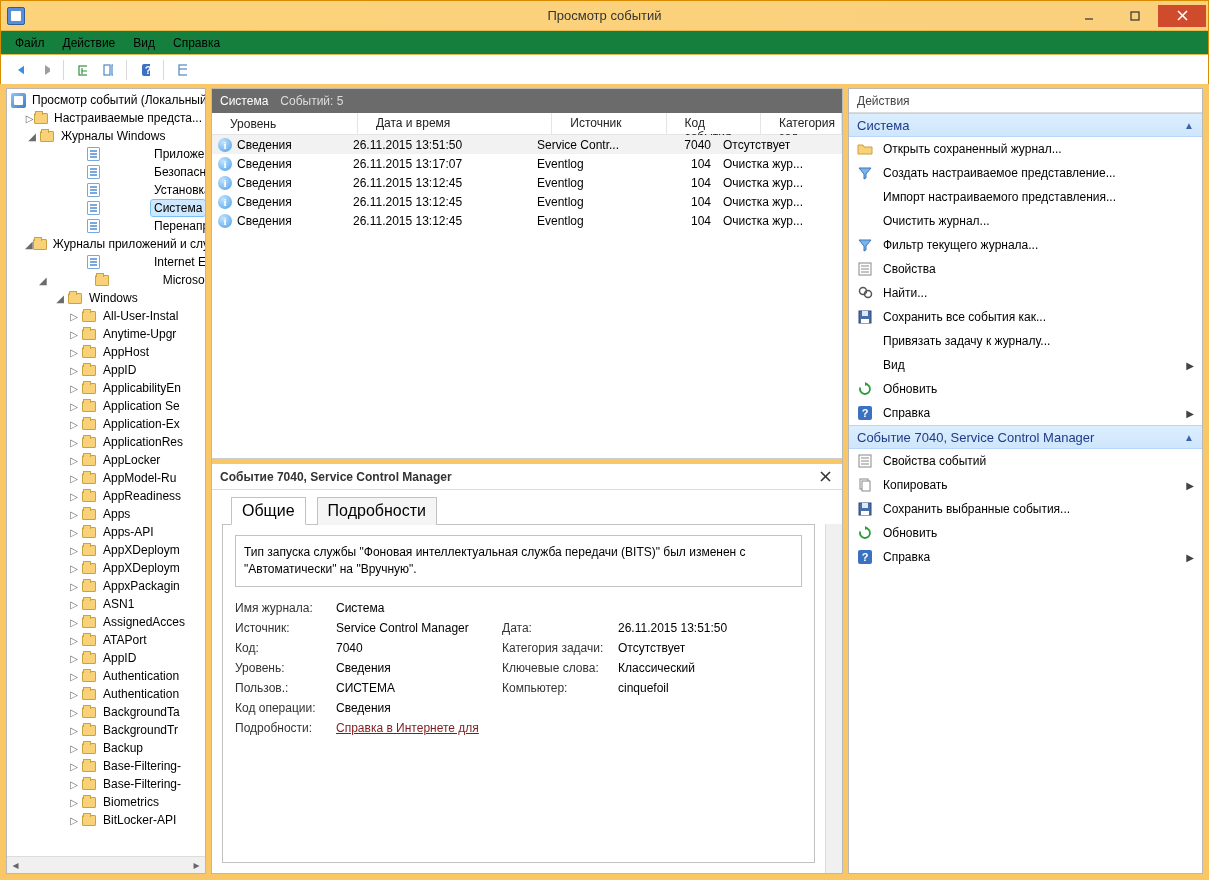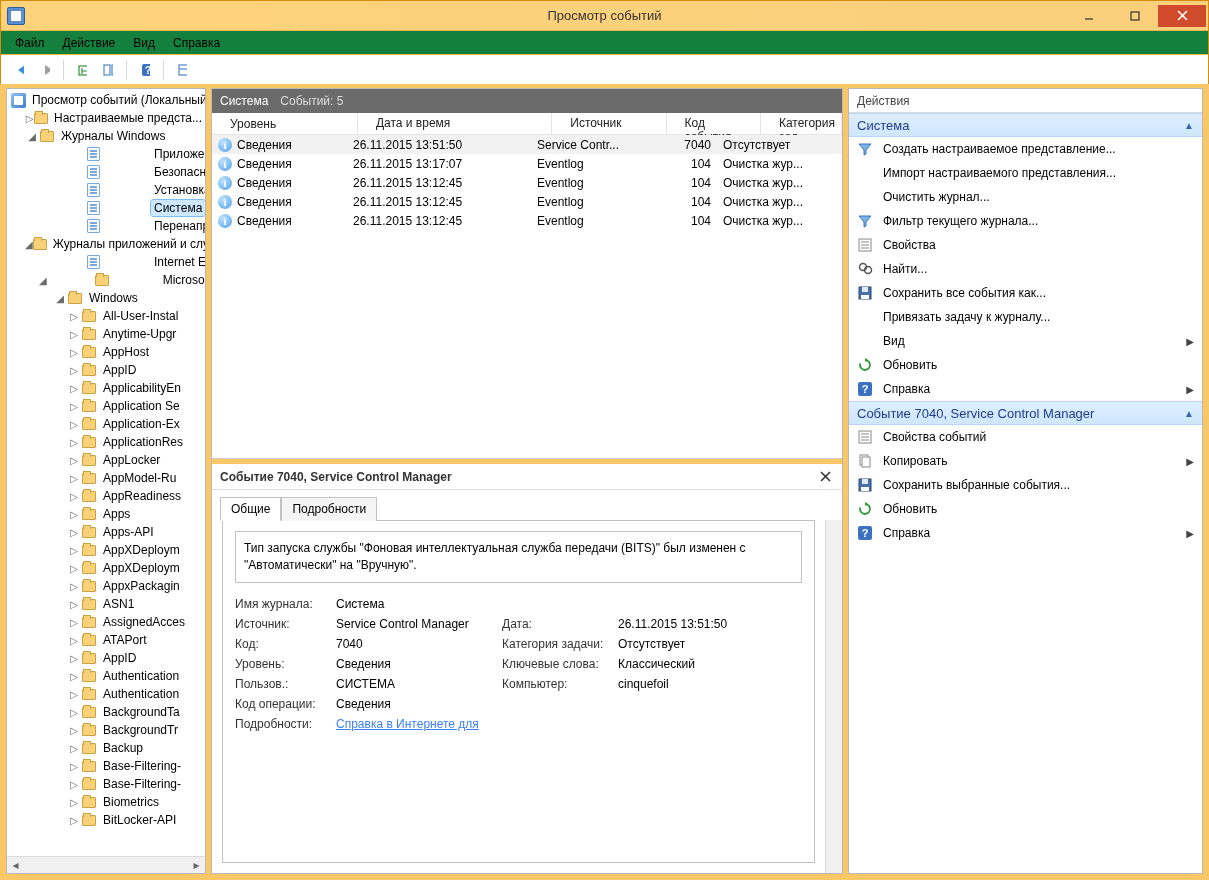--- a/index.html
+++ b/index.html
@@ -69,27 +69,27 @@
   .col-code  { width:83px; text-align:right; }
   .col-cat   { flex:1; }
 
   .list-area { height:370px; display:flex; flex-direction:column; border-bottom:1px solid #ccc;}
   .sizer { height:5px; background:#f9c766; cursor:row-resize; }
 
   .detail-pane { flex:1; background:#fff; display:flex; flex-direction:column; }
   .detail-title { height:26px; display:flex; align-items:center; padding:0 8px; border-bottom:1px solid #dcdcdc; background:#fff; font-weight:600; color:#333; }
   .detail-title .x { margin-left:auto; width:17px; height:17px; color:#444; cursor:pointer; display:flex; align-items:center; justify-content:center;}
   .tabs { display:flex; padding:6px 8px 0 8px; gap:0;}
-  .tab { padding:4px 10px; border:1px solid #c2c2c2; border-bottom:none; background:#f5f5f5; font-size:12px; cursor:pointer; position:relative; top:1px; }
+  .tab { padding:4px 10px; border:1px solid #c2c2c2; border-bottom:none; background:#f5f5f5; font-size:16px; cursor:pointer; position:relative; top:1px;margin-left:11px; }
   .tab.active { background:#fff; border-bottom:1px solid #fff;}
   .detail-body { margin:0 10px 10px 10px; border:1px solid #c2c2c2; flex:1; padding:10px 12px; display:flex; flex-direction:column; gap:14px; overflow:auto;}
   .msg-box { border:1px solid #c2c2c2; padding:8px; line-height:1.4; }
   .field-grid { display:grid; grid-template-columns: 95px 160px 110px 1fr; row-gap:6px; column-gap:6px; }
   .field-grid .label { color:#333; }
-  .link { color:#3b82f6; text-decoration:underline; cursor:pointer; }
+  .link { color:#7f1d1d; text-decoration:underline; cursor:pointer; }
   .scroll-v { width:17px; background:#f0f0f0; border-left:1px solid #dcdcdc;}
 
   
   .actions-pane { width:355px; display:flex; flex-direction:column; }
   .actions-header { height:24px; border-bottom:1px solid #dcdcdc; display:flex; align-items:center; padding:0 8px; font-size:12px; color:#444;}
   .actions-list { overflow:auto; flex:1;}
   .section-hdr { height:24px; background:linear-gradient(#dbeeff,#cfe6fb); border-top:1px solid #b8d6fb;border-bottom:1px solid #b8d6fb; display:flex; align-items:center; padding:0 8px; color:#1f3b87; font-size:13px;}
   .section-hdr .collapse { margin-left:auto; color:#3a62a8; font-size:10px;}
   .action-row { height:24px; display:flex; align-items:center; padding:0 8px; cursor:pointer; gap:10px;}
   .a-ico { width:16px; height:16px; display:inline-flex; align-items:center; justify-content:center;}
@@ -686,20 +686,28 @@
     <div class="actions-header">Действия</div>
     <div class="actions-list">
       <div class="section-hdr">
         <span>Система</span>
           <span class="collapse">▲</span>
       </div>
       <div id="actions-1">
           <div class="action-row">
             <span class="a-ico">
               <svg viewBox="0 0 16 16">
+                <path d="M1 4 h5 l1 2 h8 v7 H1 z" fill="#f9d178" stroke="#caa23f"></path>
+              </svg>
+            </span>
+            <span>Открыть сохраненный журнал...</span>
+          </div>
+          <div class="action-row">
+            <span class="a-ico">
+              <svg viewBox="0 0 16 16">
                 <path d="M2 3 h12 L9 9 v4 l-2 1 V9 z" fill="#7ab3ea" stroke="#3a78b9"></path>
               </svg>
             </span>
             <span>Создать настраиваемое представление...</span>
           </div>
           <div class="action-row">
             <span class="a-ico"></span>
             <span>Импорт настраиваемого представления...</span>
           </div>
           <div class="action-row">

